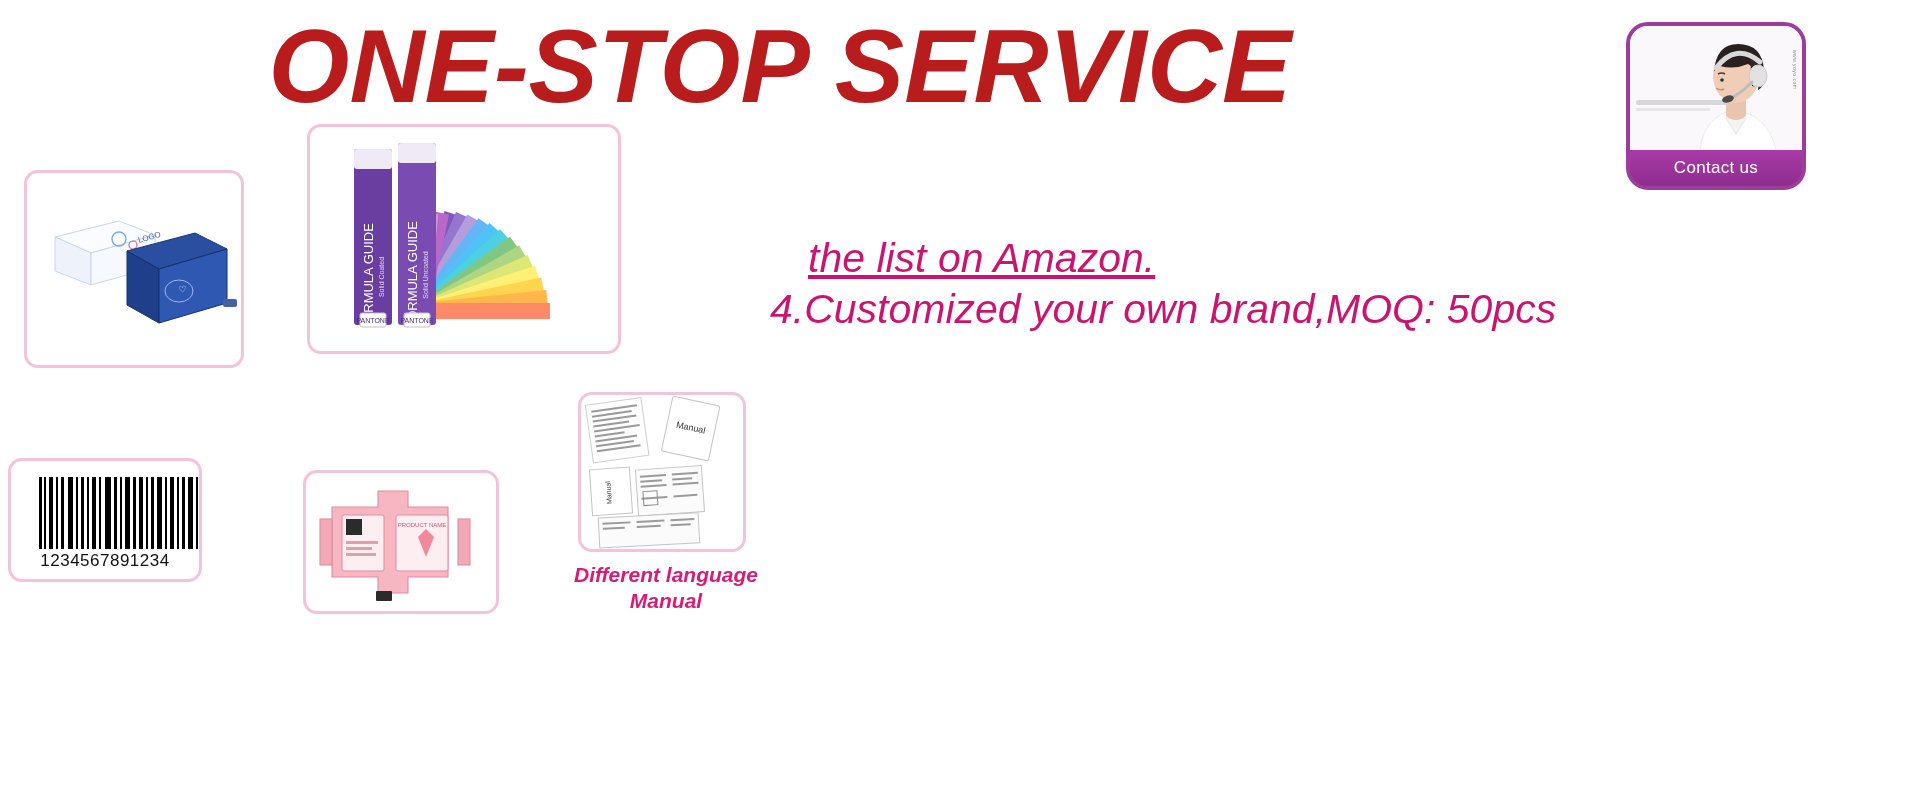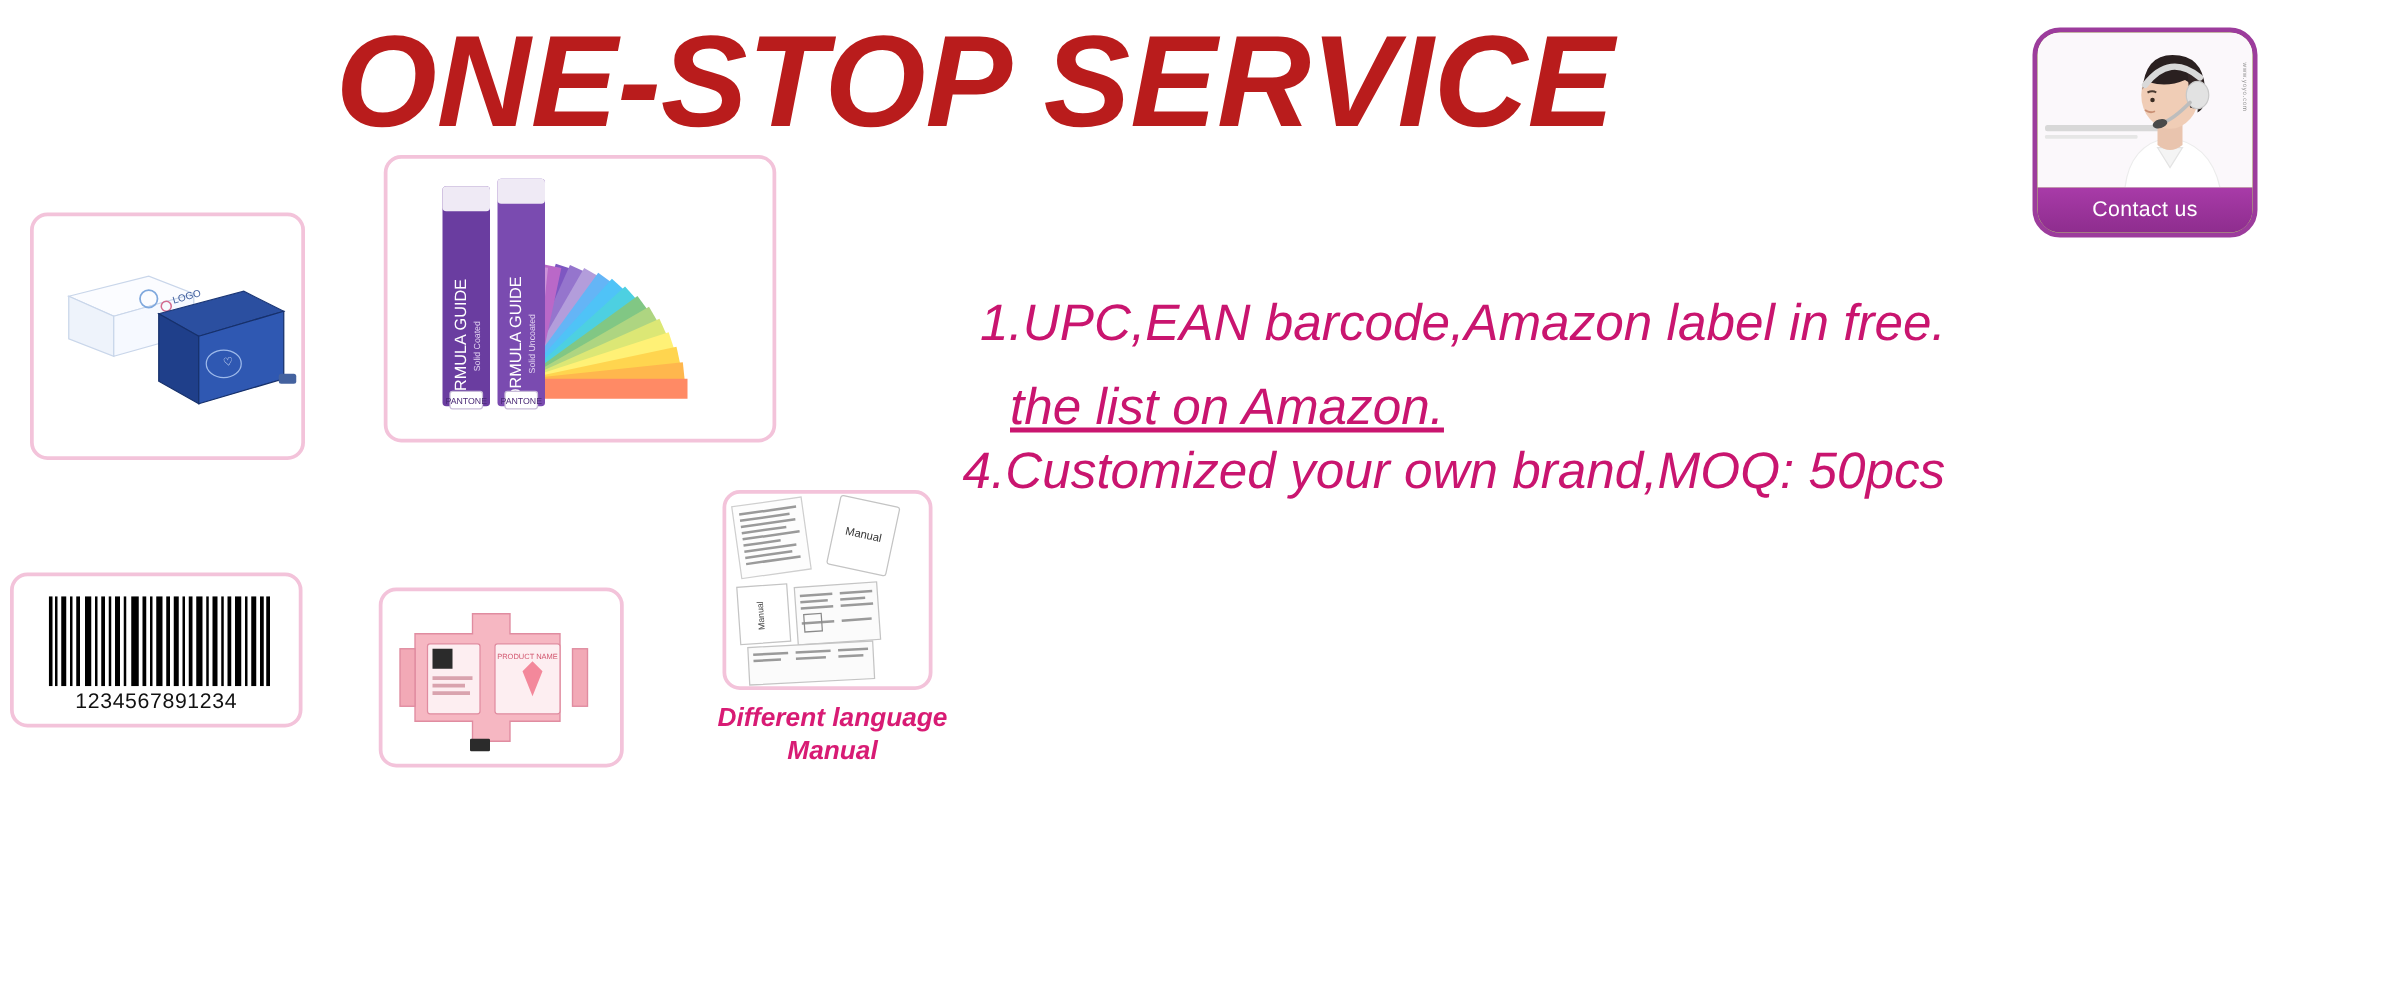--- a/index.html
+++ b/index.html
@@ -46,21 +46,21 @@
   }
 
   
   #box-frame { left: 24px; top: 170px; width: 220px; height: 198px; }
   .box-art { position: absolute; inset: 0; }
 
   
   #pantone-frame { left: 307px; top: 124px; width: 314px; height: 230px; }
 
   
-  #barcode-frame { left: 8px; top: 458px; width: 234px; height: 124px; }
+  #barcode-frame { left: 8px; top: 458px; width: 194px; height: 124px; }
   .barcode-bars {
     position: absolute;
     left: 28px; top: 16px;
     width: 178px; height: 72px;
   }
   .barcode-num {
     position: absolute;
     left: 0; right: 0; top: 90px;
     text-align: center;
     font-family: "Liberation Sans", sans-serif;
@@ -103,21 +103,21 @@
 
   
   #contact-widget {
     position: absolute;
     left: 1626px;
     top: 22px;
     width: 180px;
     height: 168px;
     border: 4px solid #9C3C9C;
     border-radius: 22px;
-    background: #bef264;
+    background: #be185d;
     overflow: hidden;
     box-sizing: border-box;
   }
   .contact-photo {
     position: absolute;
     left: 0; right: 0; top: 0;
     height: 124px;
     background:
       linear-gradient(180deg, #f7f2f7 0%, #ffffff 60%, #f3eef3 100%);
     overflow: hidden;
@@ -403,18 +403,17 @@
         <path d="M88,48 q4,-2 7,0" stroke="#4a3a30" stroke-width="1.6" fill="none"></path>
         <circle cx="92" cy="54" r="1.8" fill="#3a2b22"></circle>
         <path d="M86,62 q4,3 8,1" stroke="#c98f74" stroke-width="1.4" fill="none"></path>
       </svg>
       <div class="contact-side-text">www.yoyo.com</div>
     </div>
     <div class="contact-bar">Contact us</div>
   </div>
 
   <div class="feature-list" id="feature-list">
-      <div class="feature-line ">1.UPC,EAN barcode,Amazon label in free.</div>
       <div class="feature-line indent tight">the list on Amazon.</div>
       <div class="feature-line last">4.Customized your own brand,MOQ: 50pcs</div>
     </div>
 
 </div>
 
 </body></html>

